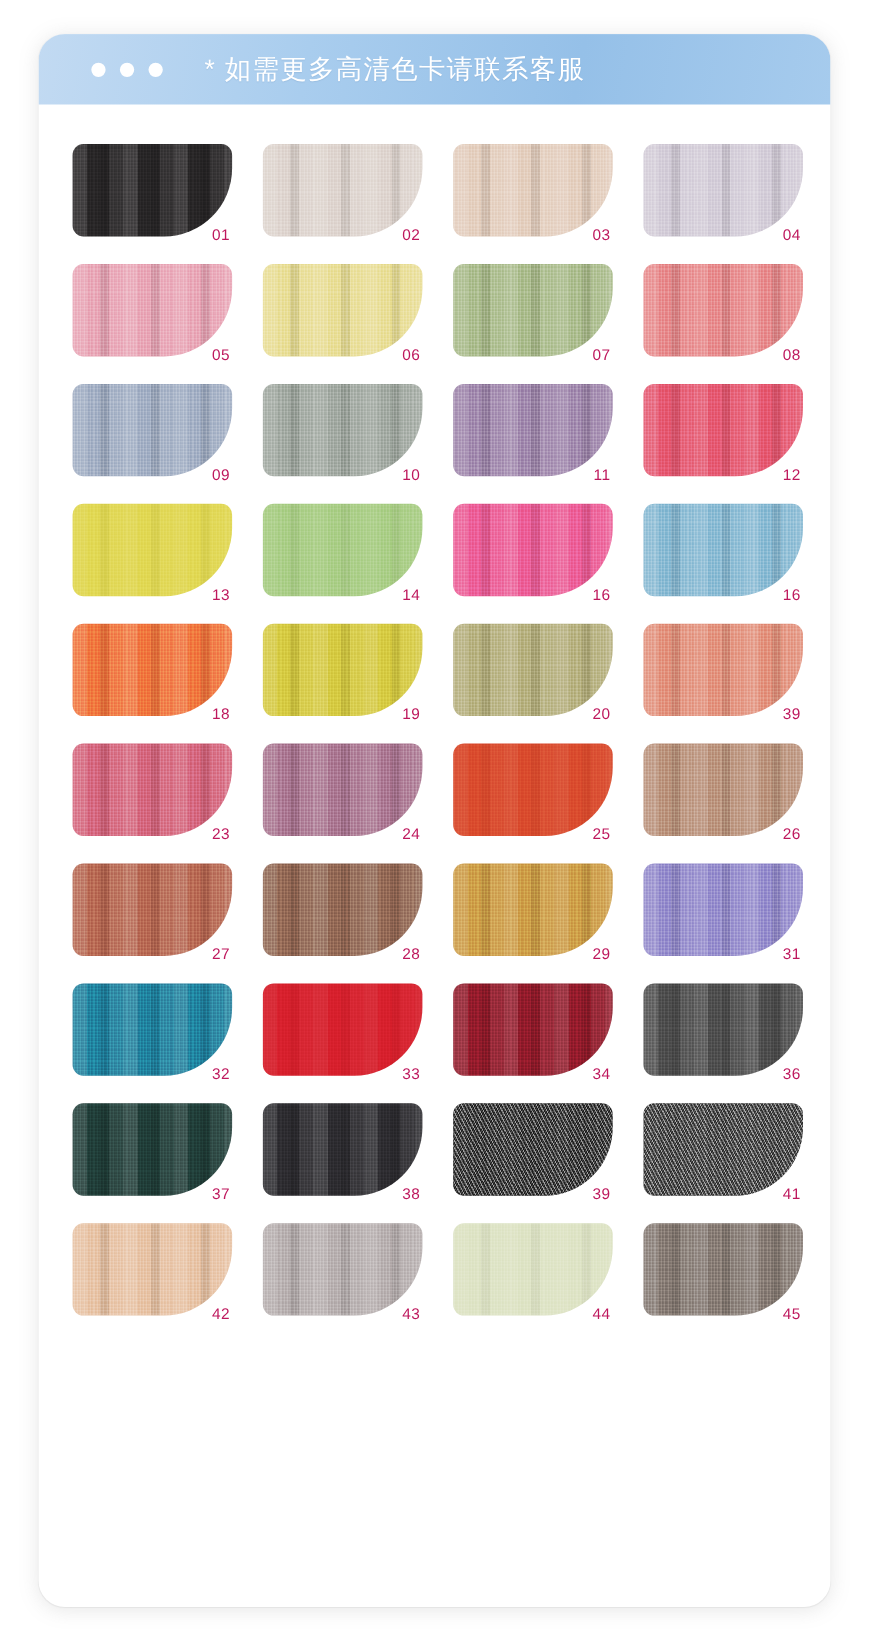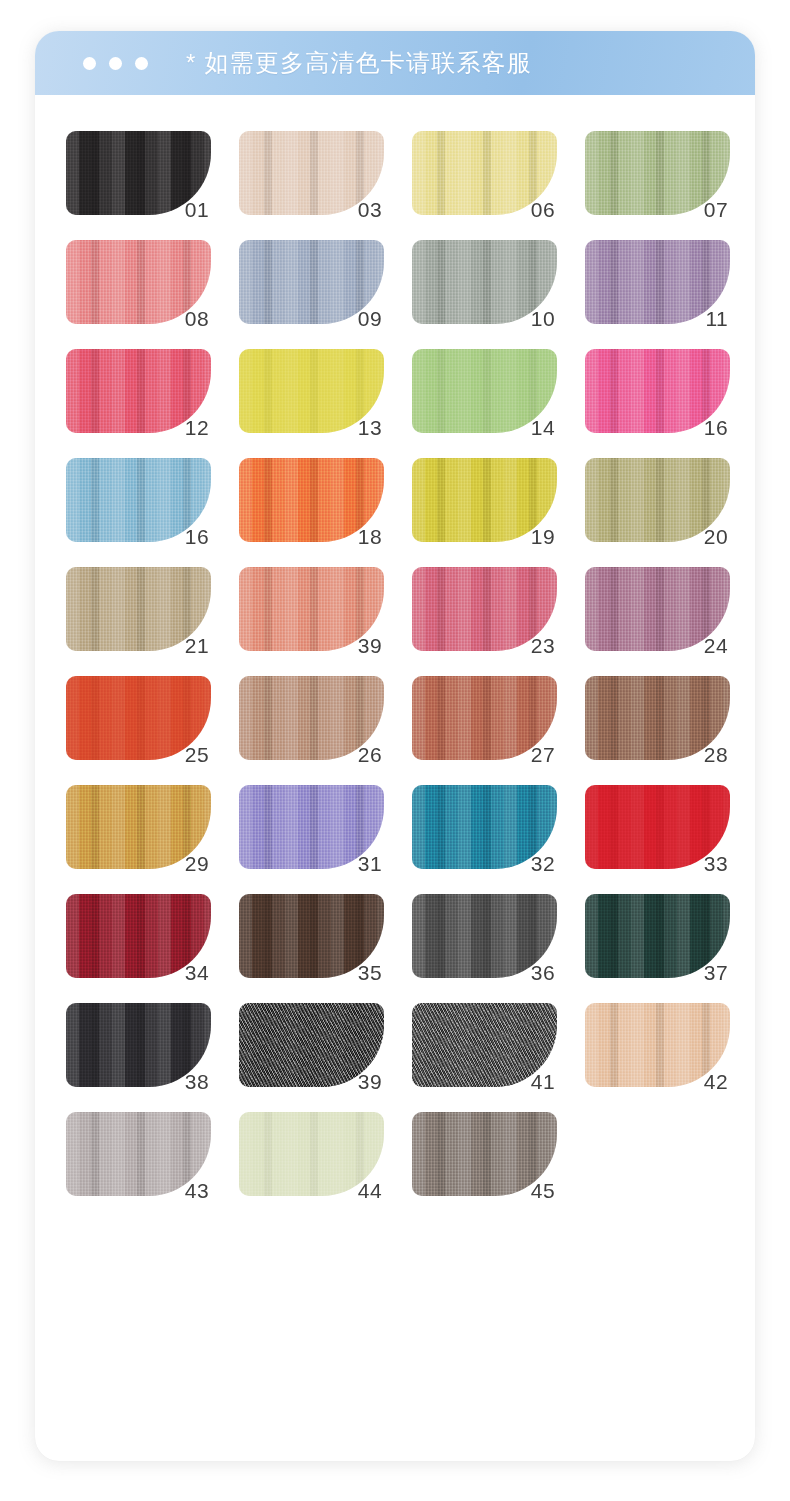--- a/index.html
+++ b/index.html
@@ -156,22 +156,22 @@
   .swatch.melange .bands { opacity: 0.35; }
 
   
   .swatch.flat .bands { opacity: 0.45; }
   .swatch.flat .weave { opacity: 0.6; }
 
   .swatch-number {
     position: absolute;
     right: 2px;
     bottom: -5px;
-    font-size: 21px;
-    color: #404040;
+    font-size: 14px;
+    color: #be185d;
     font-family: "Liberation Sans", "DejaVu Sans", sans-serif;
     letter-spacing: 0.4px;
     line-height: 1;
     margin-top: 35px;
   }
 </style>
 </head>
 <body>
 
 <div id="app">
@@ -190,27 +190,48 @@
     <div class="grid-wrap">
       <div class="grid" id="swatch-grid">
           <div class="cell">
             <div class="swatch" style="background-color: rgb(38, 36, 37);">
               <div class="bands"></div>
               <div class="weave"></div>
             </div>
             <div class="swatch-number">01</div>
           </div>
           <div class="cell">
+            <div class="swatch" style="background-color: rgb(221, 211, 205);">
+              <div class="bands"></div>
+              <div class="weave"></div>
+            </div>
+            <div class="swatch-number">02</div>
+          </div>
+          <div class="cell">
             <div class="swatch" style="background-color: rgb(227, 205, 188);">
               <div class="bands"></div>
               <div class="weave"></div>
             </div>
             <div class="swatch-number">03</div>
           </div>
           <div class="cell">
+            <div class="swatch" style="background-color: rgb(210, 203, 215);">
+              <div class="bands"></div>
+              <div class="weave"></div>
+            </div>
+            <div class="swatch-number">04</div>
+          </div>
+          <div class="cell">
+            <div class="swatch" style="background-color: rgb(232, 163, 180);">
+              <div class="bands"></div>
+              <div class="weave"></div>
+            </div>
+            <div class="swatch-number">05</div>
+          </div>
+          <div class="cell">
             <div class="swatch" style="background-color: rgb(232, 221, 147);">
               <div class="bands"></div>
               <div class="weave"></div>
             </div>
             <div class="swatch-number">06</div>
           </div>
           <div class="cell">
             <div class="swatch" style="background-color: rgb(168, 186, 137);">
               <div class="bands"></div>
               <div class="weave"></div>
@@ -295,27 +316,20 @@
             <div class="swatch-number">19</div>
           </div>
           <div class="cell">
             <div class="swatch" style="background-color: rgb(180, 174, 123);">
               <div class="bands"></div>
               <div class="weave"></div>
             </div>
             <div class="swatch-number">20</div>
           </div>
           <div class="cell">
-            <div class="swatch" style="background-color: rgb(186, 168, 135);">
-              <div class="bands"></div>
-              <div class="weave"></div>
-            </div>
-            <div class="swatch-number">21</div>
-          </div>
-          <div class="cell">
             <div class="swatch" style="background-color: rgb(226, 142, 121);">
               <div class="bands"></div>
               <div class="weave"></div>
             </div>
             <div class="swatch-number">39</div>
           </div>
           <div class="cell">
             <div class="swatch" style="background-color: rgb(212, 99, 122);">
               <div class="bands"></div>
               <div class="weave"></div>
@@ -384,27 +398,20 @@
               <div class="weave"></div>
             </div>
             <div class="swatch-number">33</div>
           </div>
           <div class="cell">
             <div class="swatch" style="background-color: rgb(141, 26, 41);">
               <div class="bands"></div>
               <div class="weave"></div>
             </div>
             <div class="swatch-number">34</div>
-          </div>
-          <div class="cell">
-            <div class="swatch" style="background-color: rgb(75, 54, 44);">
-              <div class="bands"></div>
-              <div class="weave"></div>
-            </div>
-            <div class="swatch-number">35</div>
           </div>
           <div class="cell">
             <div class="swatch" style="background-color: rgb(75, 75, 75);">
               <div class="bands"></div>
               <div class="weave"></div>
             </div>
             <div class="swatch-number">36</div>
           </div>
           <div class="cell">
             <div class="swatch" style="background-color: rgb(31, 59, 54);">

